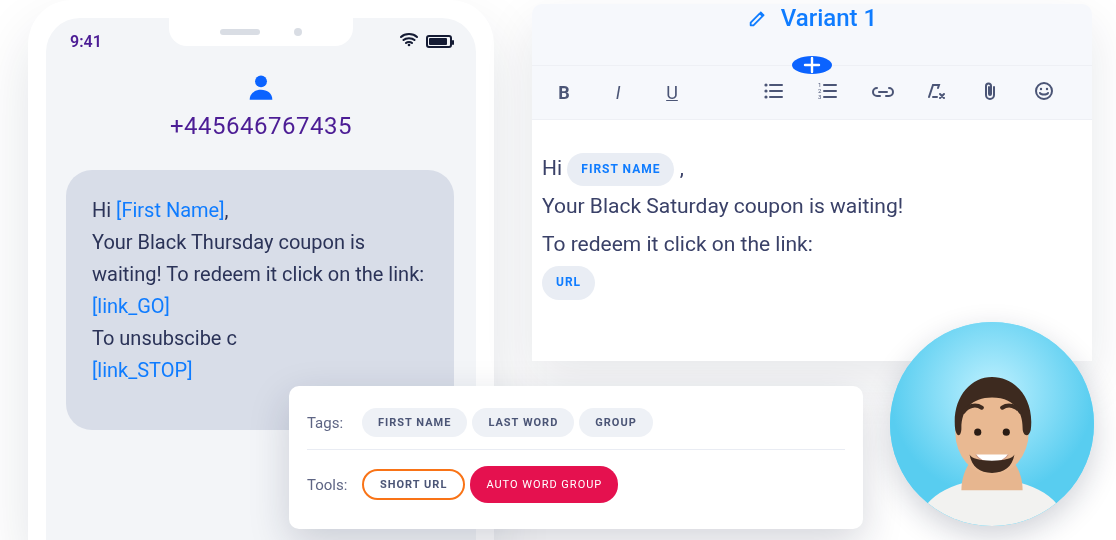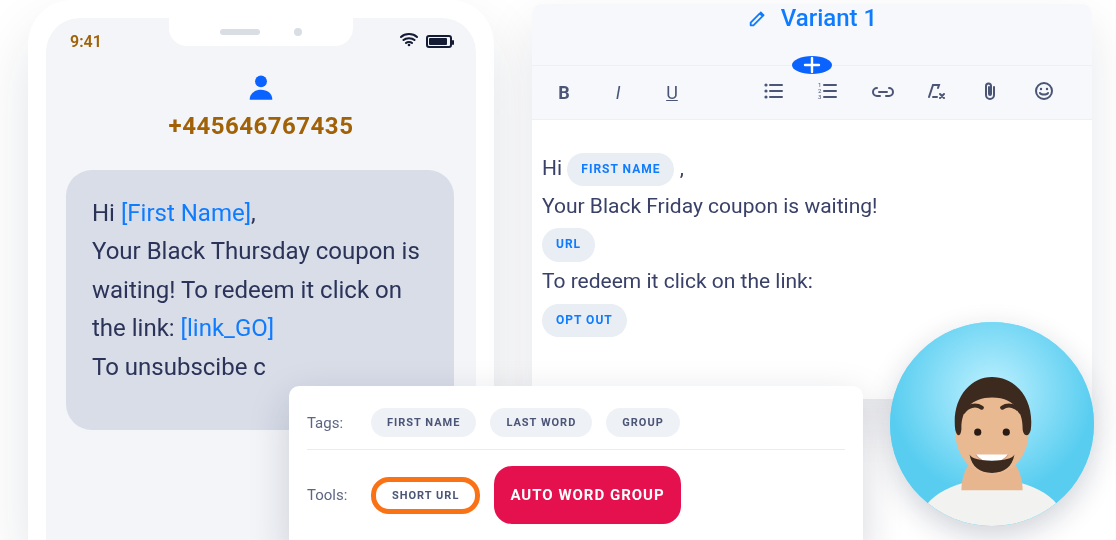--- a/index.html
+++ b/index.html
@@ -46,44 +46,44 @@
   }
   .notch2 .spk { width:40px; height:6px; border-radius:3px; background:#d9dde4; }
   .notch2 .cam { width:8px; height:8px; border-radius:50%; background:#d9dde4; }
   .status-bar {
     position: relative;
     height: 46px;
     display: flex;
     align-items: center;
     justify-content: space-between;
     padding: 0 24px;
-    color: #a16207;
+    color: #4c1d95;
     font-weight: 600;
     font-size: 16px;
   }
   .status-right { display:flex; align-items:center; gap:8px; }
   .battery {
     width: 26px; height: 13px; border: 2px solid #141b34; border-radius: 3px; position: relative;
   }
   .battery::after { content:""; position:absolute; right:-4px; top:3px; width:2px; height:5px; background:#141b34; border-radius:1px;}
   .battery .fill { position:absolute; left:1px; top:1px; bottom:1px; width:18px; background:#141b34; border-radius:1px;}
   .contact {
     text-align: center;
     padding: 6px 0 14px;
     color: #303a6a;
   }
   .contact svg { display:block; margin: 0 auto 8px;}
-  .phone-num { font-size: 24px; letter-spacing: .5px; font-weight: 700; color:#a16207;}
+  .phone-num { font-size: 24px; letter-spacing: .5px; font-weight: 400; color:#4c1d95;}
   .bubble {
     margin: 16px 20px 0;
     background: #d8dde8;
     border-radius: 26px;
     padding: 24px 26px 44px;
     color: #2b3358;
-    font-size: 24px;
+    font-size: 20px;
     line-height: 1.6;
     width: 388px;
   }
   .bubble .tok { color:#0f7cff; }
 
   
   .editor {
     position: absolute;
     left: 532px;
     top: 4px;
@@ -158,53 +158,53 @@
     top: 386px;
     width: 574px;
     background:#fff;
     border-radius: 10px;
     box-shadow: 0 14px 40px rgba(20,30,60,0.18);
     padding: 14px 18px 18px;
   }
   .row {
     display:flex;
     align-items:center;
-    gap: 14px;
+    gap: 5px;
     padding: 8px 0;
     color:#5e6584;
     font-size: 15px;
   }
   .row + .row { border-top: 1px solid #e9ecf3; margin-top:4px; padding-top:16px;}
   .row .lab { width: 50px; color:#5e6584;}
   .chip {
     background:#eef1f6;
     color:#4b5576;
     font-weight:700;
     font-size:11px;
     letter-spacing:1px;
     padding: 8px 16px;
     border-radius: 16px;
   }
   .chip-outline {
-    border:5px solid #f97316;
+    border:2px solid #f97316;
     background:#fff;
     color:#4b5576;
     font-weight:700;
     font-size:11px;
     letter-spacing:1px;
     padding: 7px 16px;
     border-radius: 18px;
   }
   .chip-red{
     background:#e5114f;
     color:#fff;
-    font-weight:700;
-    font-size:15px;
+    font-weight:400;
+    font-size:11px;
     letter-spacing:1px;
-    padding: 20px 16px;
+    padding: 12px 16px;
     border-radius: 18px;
   }
 
   
   .avatar {
     position:absolute;
     right: 22px;
     bottom: 14px;
     width: 204px; height:204px;
     border-radius:50%;
@@ -241,20 +241,21 @@
       <svg width="34" height="34" viewBox="0 0 24 24">
           <circle cx="12" cy="8" r="4.2" fill="#0b63ff"></circle>
           <path d="M4 21c0-4.4 3.6-7 8-7s8 2.6 8 7" fill="#0b63ff"></path>
         </svg>
       <div class="phone-num">+445646767435</div>
     </div>
     <div class="bubble">
       <span>Hi </span><span class="tok">[First Name]</span><span>,</span><br>
       <span>Your Black Thursday coupon is waiting! To redeem it click on the link: </span><span class="tok">[link_GO]</span><br>
       <span>To unsubscibe </span><span>c</span><br>
+      <span class="tok">[link_STOP]</span>
     </div>
   </div>
 </div>
 
 <div class="editor">
   <div class="tabs">
     <div class="tab">
       <svg width="22" height="22" viewBox="0 0 24 24">
           <path d="M4 17l10-10 3 3L7 20H4v-3z M15 6l3 3" fill="none" stroke="#0f7cff" stroke-width="2" stroke-linecap="round" stroke-linejoin="round"></path>
         </svg>
@@ -312,24 +313,23 @@
           <path d="M6 12c1 2 7 2 8 0" fill="none" stroke="#4b5576" stroke-width="2" stroke-linecap="round"></path>
         </svg>
     </span>
   </div>
   <div class="compose">
     <div>
       <span>Hi </span>
       <span class="pill">FIRST NAME</span>
       <span> ,</span>
     </div>
-    <div>Your Black Friday coupon is waiting!</div>
+    <div>Your Black Saturday coupon is waiting!</div>
+    <div>To redeem it click on the link:</div>
     <div><span class="pill">URL</span></div>
-    <div>To redeem it click on the link:</div>
-    <div><span class="pill">OPT OUT</span></div>
   </div>
 </div>
 
 <div class="card">
   <div class="row">
     <span class="lab">Tags:</span>
     <span class="chip">FIRST NAME</span>
     <span class="chip">LAST WORD</span>
     <span class="chip">GROUP</span>
   </div>

